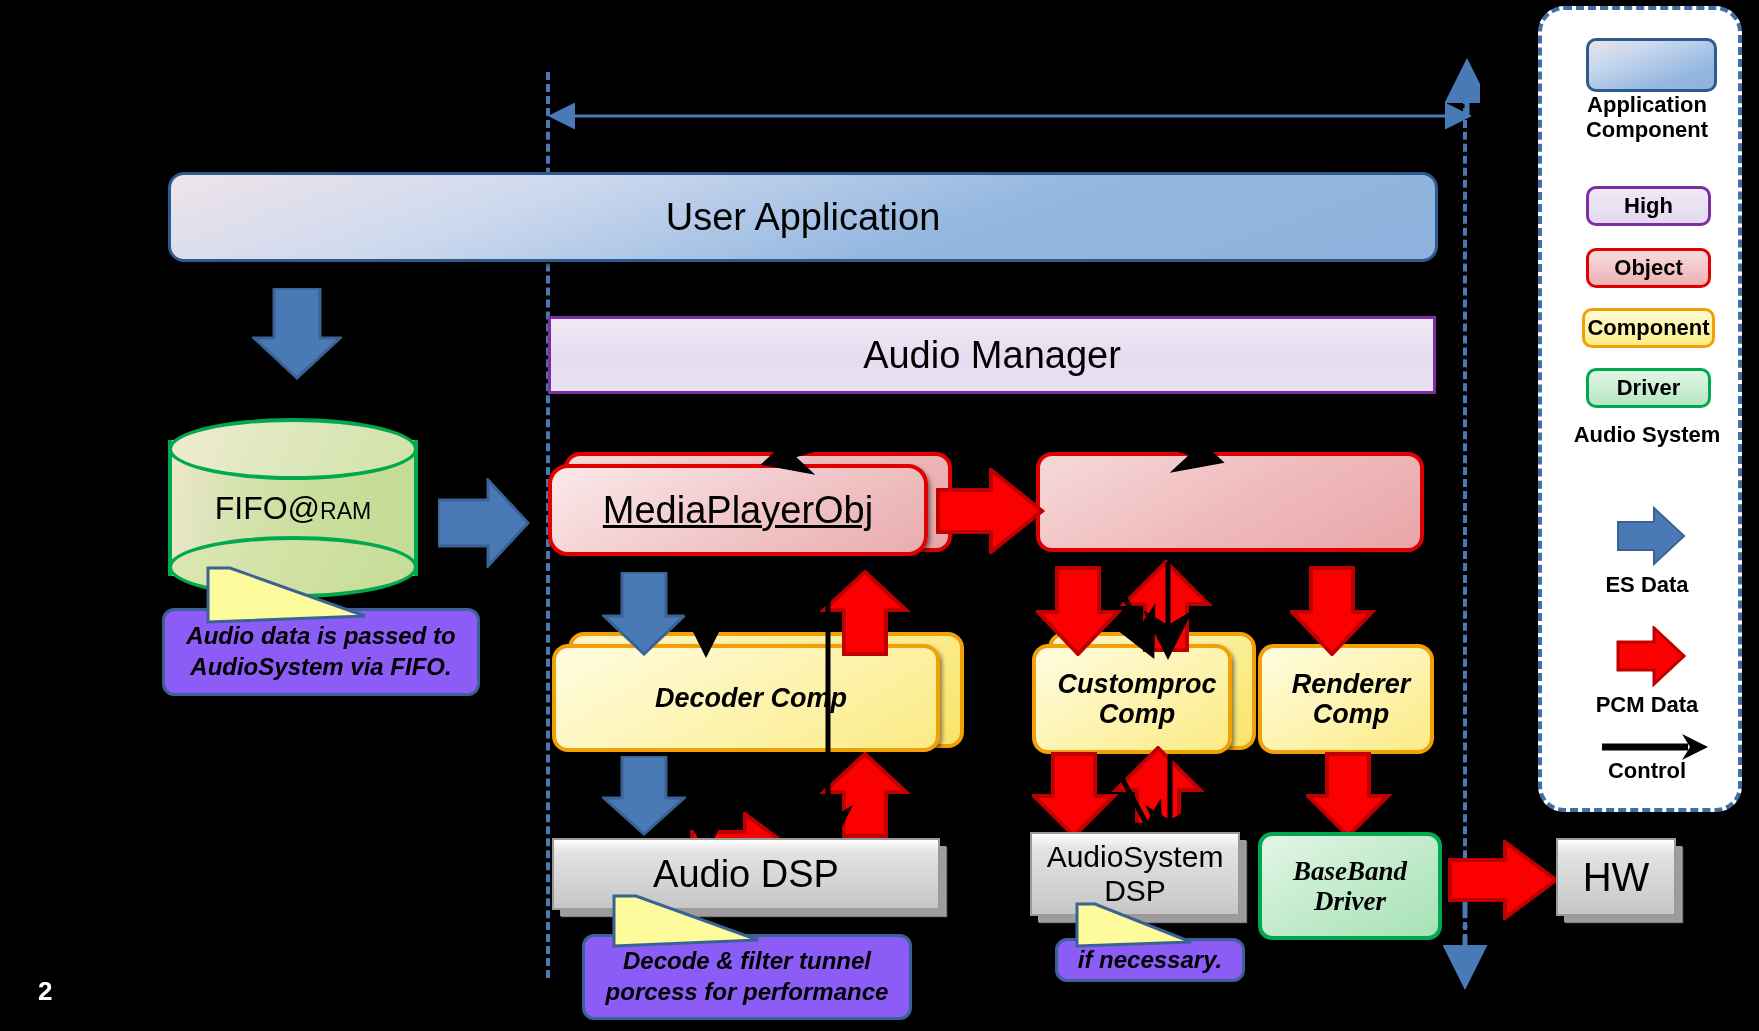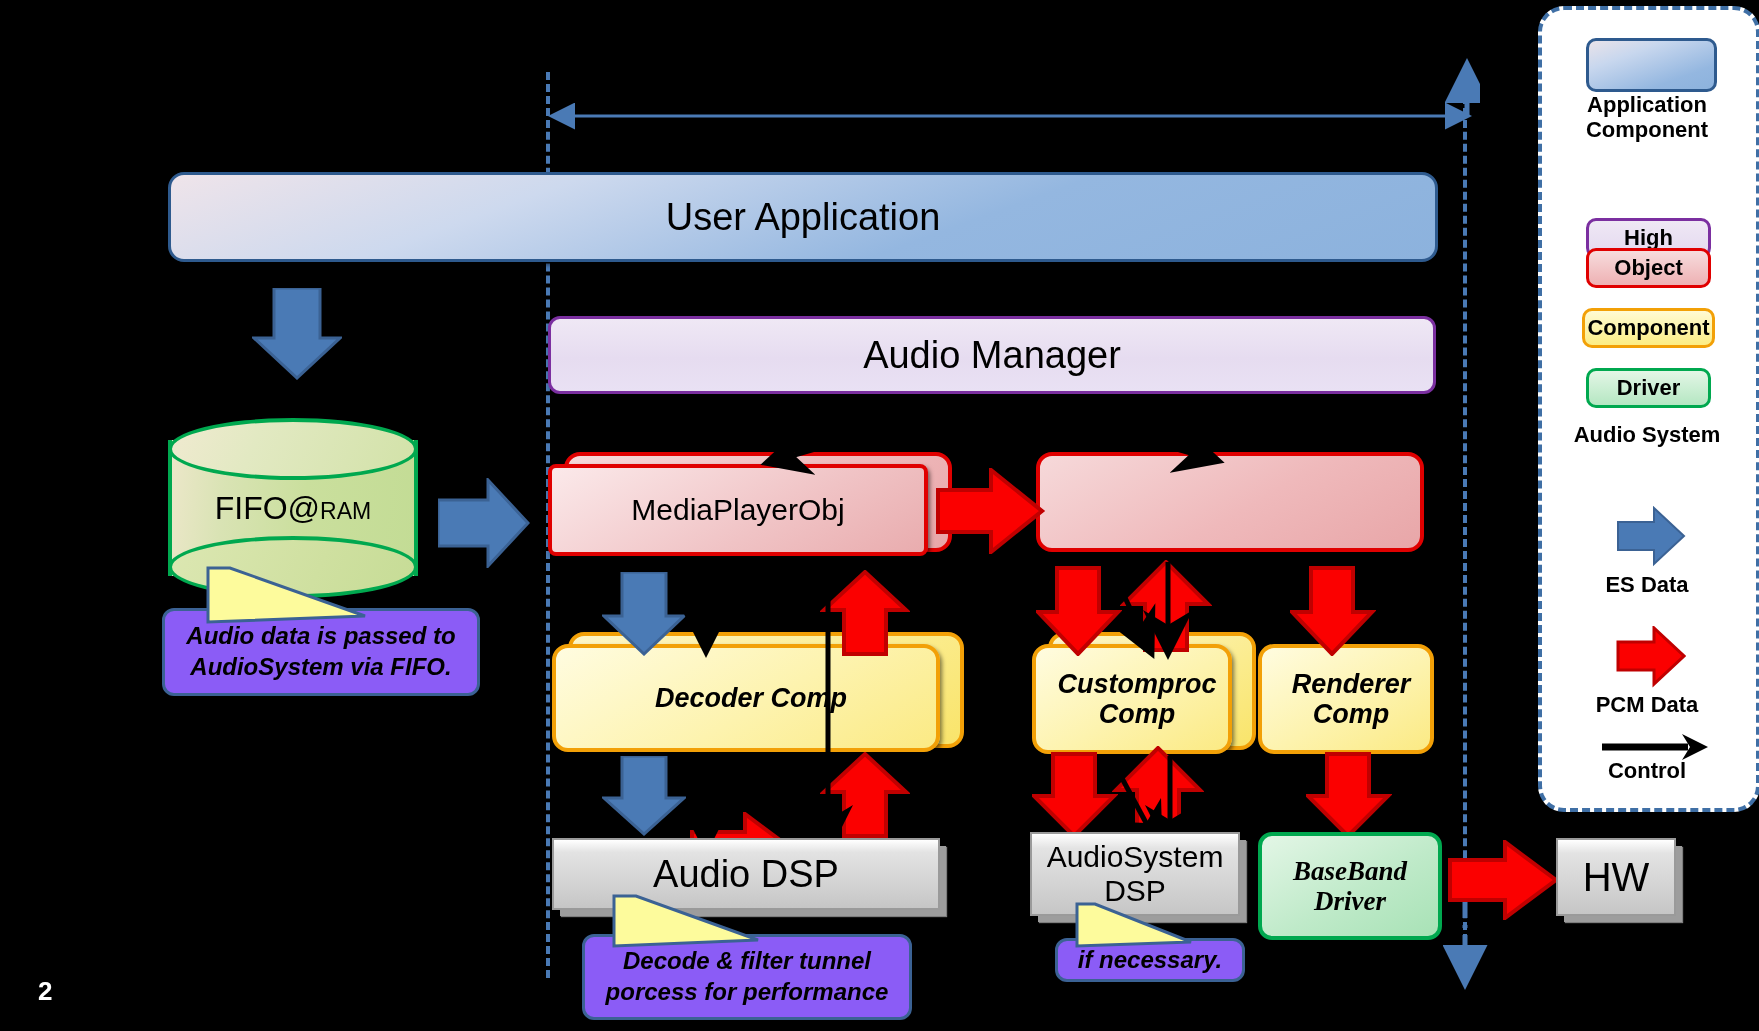--- a/index.html
+++ b/index.html
@@ -12,30 +12,30 @@
   .box{box-sizing:border-box;display:flex;align-items:center;justify-content:center;
        text-align:center;line-height:1.12;}
 
   
   .app-bar{background:linear-gradient(160deg,#efe4ea 0%,#cdd9ee 28%,#94b7e0 62%,#8cb2dd 100%);
            border:3px solid #2e5a8e;border-radius:16px;color:#000;font-size:38px;
            box-shadow:2px 3px 4px rgba(0,0,0,.55);}
 
   
   .high-bar{background:linear-gradient(180deg,#efe8f5 0%,#e6dcf0 55%,#e9e1f4 100%);
-            border:3px solid #7b2fa0;border-radius:12px;color:#000;font-size:38px;
+            border:3px solid #7b2fa0;border-radius:0;color:#000;font-size:38px;
             box-shadow:2px 3px 4px rgba(0,0,0,.5);}
 
   
   .obj-shadow{background:linear-gradient(150deg,#f6d9da 0%,#efb9bb 55%,#e8a6a8 100%);
               border:4px solid #e00000;border-radius:16px;
               box-shadow:2px 3px 4px rgba(0,0,0,.5);}
   .obj-main{background:linear-gradient(150deg,#fbe9ea 0%,#f0c3c5 60%,#e9acae 100%);
-            border:4px solid #e00000;border-radius:8px;color:#000;font-size:30px;
-            box-shadow:2px 3px 4px rgba(0,0,0,.5);}
+            border:4px solid #e00000;border-radius:20px;color:#000;font-size:38px;
+            box-shadow:2px 3px 4px rgba(0,0,0,.5);text-decoration:underline;}
 
   
   .cmp-shadow{background:linear-gradient(150deg,#fdf6c8 0%,#fbec8e 60%,#f9e46a 100%);
               border:4px solid #f2a007;border-radius:16px;
               box-shadow:2px 3px 4px rgba(0,0,0,.5);}
   .cmp-main{background:linear-gradient(150deg,#fffce0 0%,#fdf3ae 55%,#fbea84 100%);
             border:4px solid #f2a007;border-radius:16px;color:#000;
             font-size:27px;font-style:italic;font-weight:bold;
             box-shadow:2px 3px 4px rgba(0,0,0,.5);padding-left:10px;}
 
@@ -265,26 +265,26 @@
 
   <div class="abs" style="left:1055px;top:938px;width:164px;height:44px;">
     <svg class="abs" style="left:16px;top:-38px;" width="150" height="48" viewBox="0 0 150 48">
       <path d="M6,46 L6,4 L24,4 L120,42 Z" fill="#fdfb9c" stroke="#3b6294" stroke-width="3"></path>
     </svg>
     <div class="callout" style="width:190px;height:44px;">
       <span>if necessary.</span>
     </div>
   </div>
 
-  <div class="abs legend" style="left:1538px;top:6px;width:222px;height:806px;">
+  <div class="abs legend" style="left:1538px;top:6px;width:204px;height:806px;">
 
     <div class="abs lg-app" style="left:44px;top:28px;width:125px;height:48px;"></div>
     <div class="abs lg-title" style="left:10px;top:82px;width:190px;">Application Component</div>
 
-    <div class="abs lg-chip lg-high" style="left:44px;top:176px;width:125px;height:40px;margin-top:32px;">
+    <div class="abs lg-chip lg-high" style="left:44px;top:176px;width:125px;height:40px;">
       <span>High</span>
     </div>
     <div class="abs lg-chip lg-obj" style="left:44px;top:238px;width:125px;height:40px;">
       <span>Object</span>
     </div>
     <div class="abs lg-chip lg-cmp" style="left:40px;top:298px;width:133px;height:40px;">
       <span>Component</span>
     </div>
     <div class="abs lg-chip lg-drv" style="left:44px;top:358px;width:125px;height:40px;">
       <span>Driver</span>

